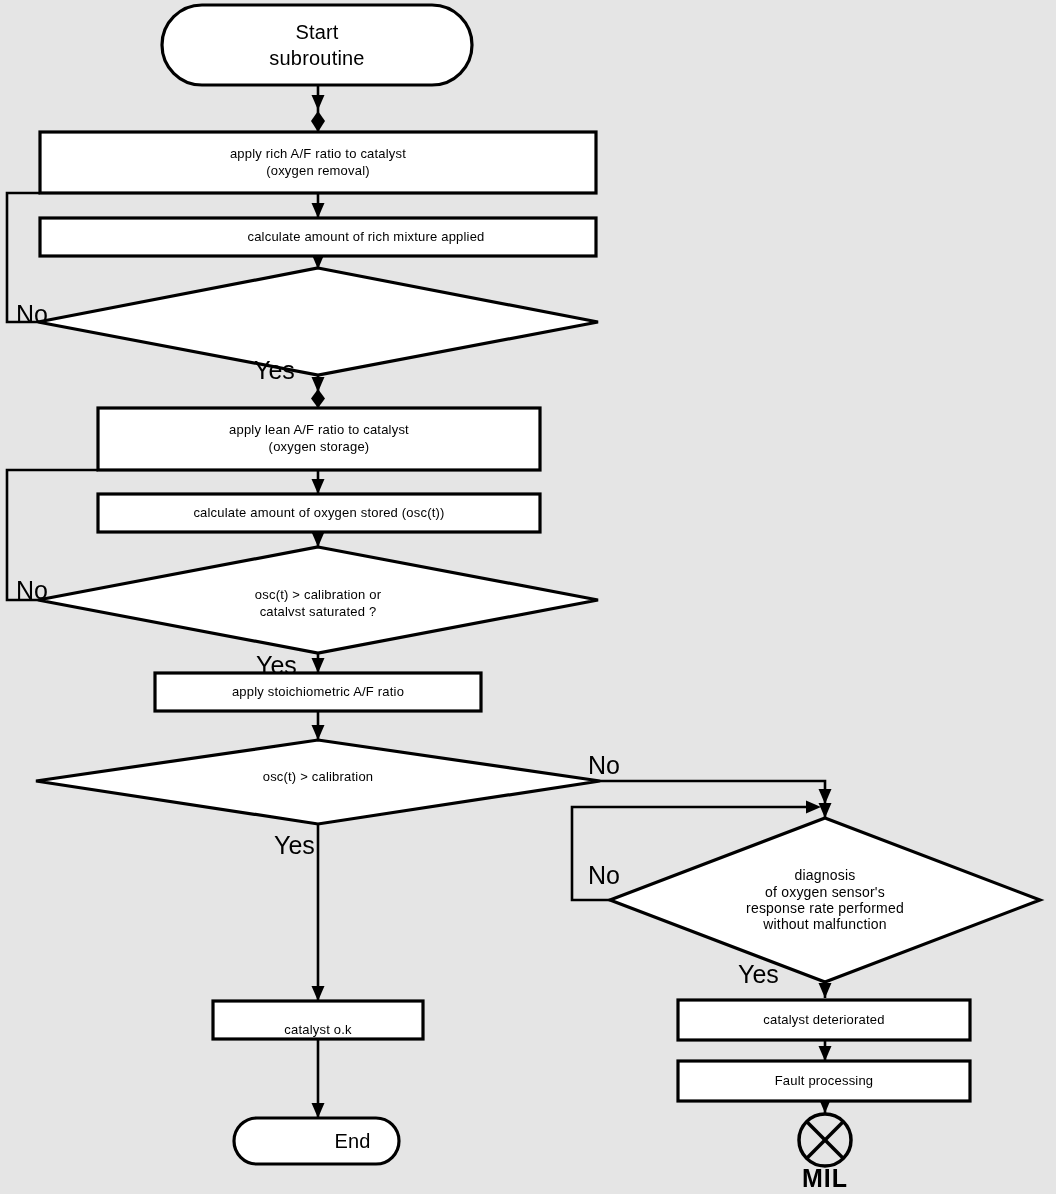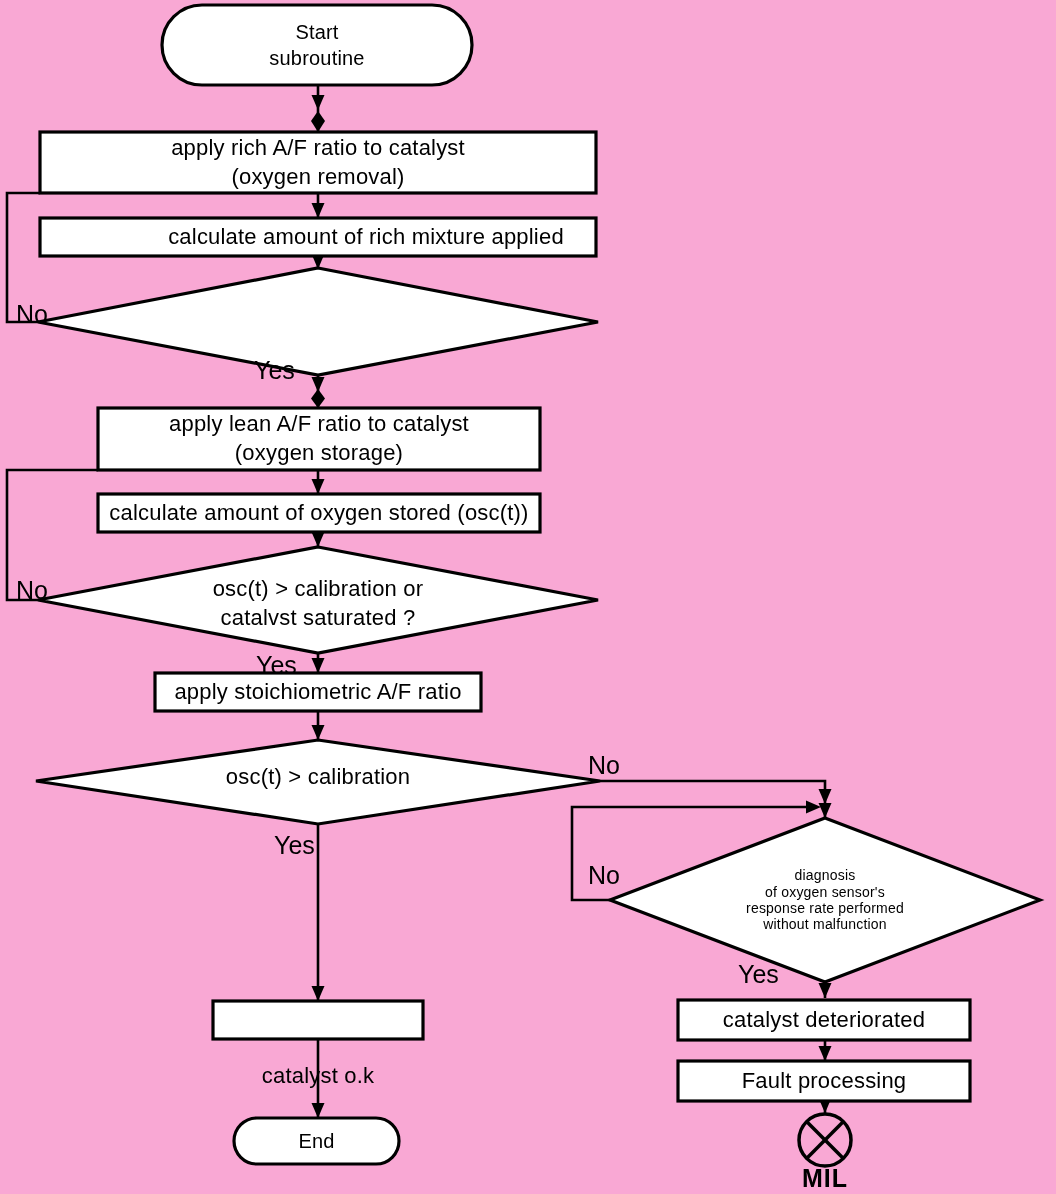--- a/index.html
+++ b/index.html
@@ -5,21 +5,21 @@
   html, body {
     margin: 0;
     padding: 0;
     background: #ffffff;
     font-family: "Liberation Sans", sans-serif;
   }
   #stage {
     position: relative;
     width: 1056px;
     height: 1194px;
-    background: #f9a8d4;
+    background: #e5e5e5;
     overflow: hidden;
     color: #000;
   }
   #chart-svg {
     position: absolute;
     left: 0;
     top: 0;
   }
   .lbl {
     position: absolute;
@@ -32,21 +32,21 @@
     line-height: 1.3;
     letter-spacing: 0.2px;
   }
   .tag {
     position: absolute;
     font-size: 25px;
     color: #000;
     white-space: pre;
   }
   .fs20 { font-size: 20px; }
-  .fs19 { font-size: 22px; }
+  .fs19 { font-size: 13px; }
   .fs15 { font-size: 14px; line-height: 1.17; }
   .mil  { font-size: 25px; font-weight: bold; letter-spacing: 1px; }
 </style>
 </head>
 <body>
 
 <div id="stage">
 
   <svg id="chart-svg" width="1056" height="1194" viewBox="0 0 1056 1194">
 
@@ -155,22 +155,22 @@
 (oxygen storage)</div>
   <div class="lbl fs19" style="left:98px;  top:494px;  width:442px; height:38px;">calculate amount of oxygen stored (osc(t))</div>
   <div class="lbl fs19" style="left:68px;  top:578px;  width:500px; height:52px;">osc(t) &gt; calibration or
 catalvst saturated ?</div>
   <div class="lbl fs19" style="left:155px; top:673px;  width:326px; height:38px;text-align:center;">apply stoichiometric A/F ratio</div>
   <div class="lbl fs19" style="left:68px;  top:763px;  width:500px; height:28px;">osc(t) &gt; calibration</div>
   <div class="lbl fs15" style="left:640px; top:858px;  width:370px; height:84px;">diagnosis
 of oxygen sensor's
 response rate performed
 without malfunction</div>
-  <div class="lbl fs19" style="left:213px; top:1057px; width:210px; height:38px;">catalyst o.k</div>
-  <div class="lbl fs20" style="left:234px; top:1118px; width:165px; height:46px;">End</div>
+  <div class="lbl fs19" style="left:213px; top:1011px; width:210px; height:38px;">catalyst o.k</div>
+  <div class="lbl fs20" style="left:234px; top:1118px; width:165px; height:46px;padding-left:36px;">End</div>
   <div class="lbl fs19" style="left:678px; top:1000px; width:292px; height:40px;">catalyst deteriorated</div>
   <div class="lbl fs19" style="left:678px; top:1061px; width:292px; height:40px;">Fault processing</div>
   <div class="lbl mil" style="left:775px; top:1164px; width:100px; height:28px;">MIL</div>
 
   <div class="tag" style="left:16px;  top:300px;">No</div>
   <div class="tag" style="left:254px; top:356px;">Yes</div>
   <div class="tag" style="left:16px;  top:576px;">No</div>
   <div class="tag" style="left:256px; top:651px;">Yes</div>
   <div class="tag" style="left:588px; top:751px;">No</div>
   <div class="tag" style="left:274px; top:831px;">Yes</div>

